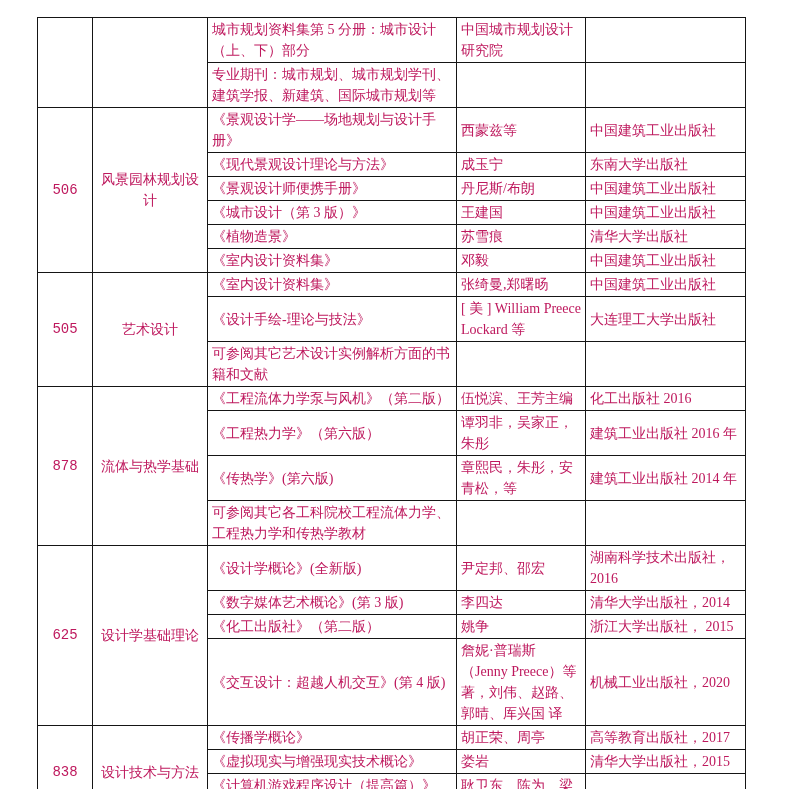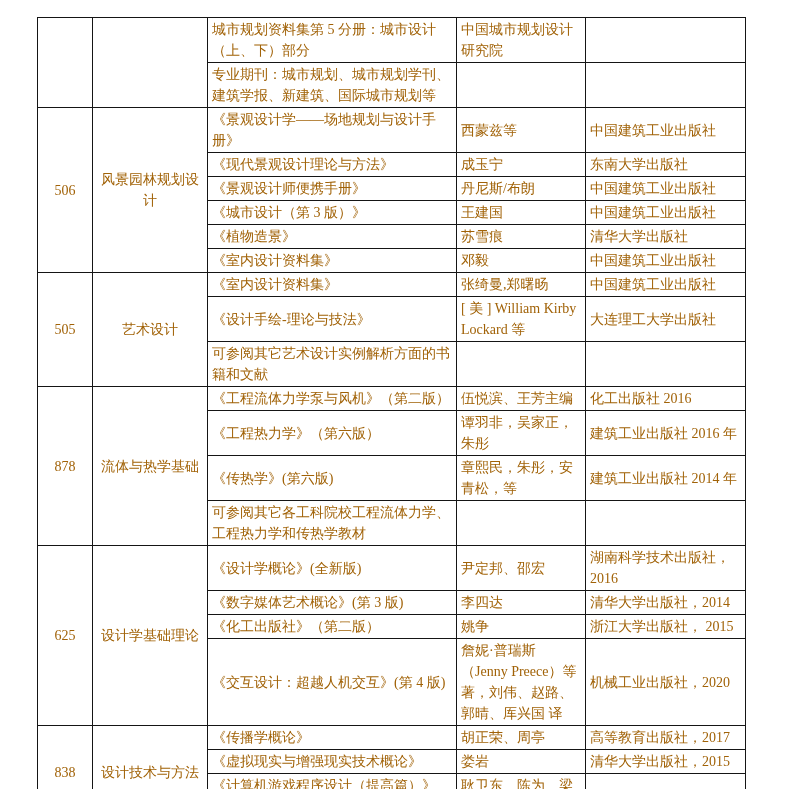--- a/index.html
+++ b/index.html
@@ -9,21 +9,21 @@
     width: 793px;
     height: 789px;
     overflow: hidden;
   }
   .page {
     position: relative;
     width: 793px;
     height: 789px;
     background: #ffffff;
     font-family: "Liberation Serif", "DejaVu Serif", serif;
-    color: #a16207;
+    color: #be185d;
   }
   table.ref-table {
     position: absolute;
     left: 37px;
     top: 17px;
     width: 708px;
     border-collapse: collapse;
     table-layout: fixed;
   }
   table.ref-table td {
@@ -37,20 +37,21 @@
   }
   col.w-code     { width: 55px; }
   col.w-subject  { width: 115px; }
   col.w-title    { width: 249px; }
   col.w-author   { width: 129px; }
   col.w-publisher{ width: 160px; }
 
   td.col-code {
     text-align: center;
     padding: 2px 2px;
+    font-family: Liberation Mono, monospace;
   }
   td.col-subject {
     padding: 2px 6px;
     text-align: center;
   }
   td.col-title {
     padding: 1px 5px;
   }
   td.col-author {
     padding: 1px 5px;
@@ -120,21 +121,21 @@
         </tr>
         <tr>
           <td class="col-code valign-top" rowspan="3">505</td>
           <td class="col-subject valign-top" rowspan="3">艺术设计</td>
           <td class="col-title">《室内设计资料集》</td>
           <td class="col-author">张绮曼,郑曙旸</td>
           <td class="col-publisher">中国建筑工业出版社</td>
         </tr>
         <tr>
           <td class="col-title">《设计手绘-理论与技法》</td>
-          <td class="col-author">[ 美 ]  William Kirby Lockard 等</td>
+          <td class="col-author">[ 美 ]  William Preece Lockard 等</td>
           <td class="col-publisher">大连理工大学出版社</td>
         </tr>
         <tr>
           <td class="col-title">可参阅其它艺术设计实例解析方面的书籍和文献</td>
           <td class="col-author"></td>
           <td class="col-publisher"></td>
         </tr>
         <tr>
           <td class="col-code valign-top" rowspan="4">878</td>
           <td class="col-subject valign-top" rowspan="4">流体与热学基础</td>

